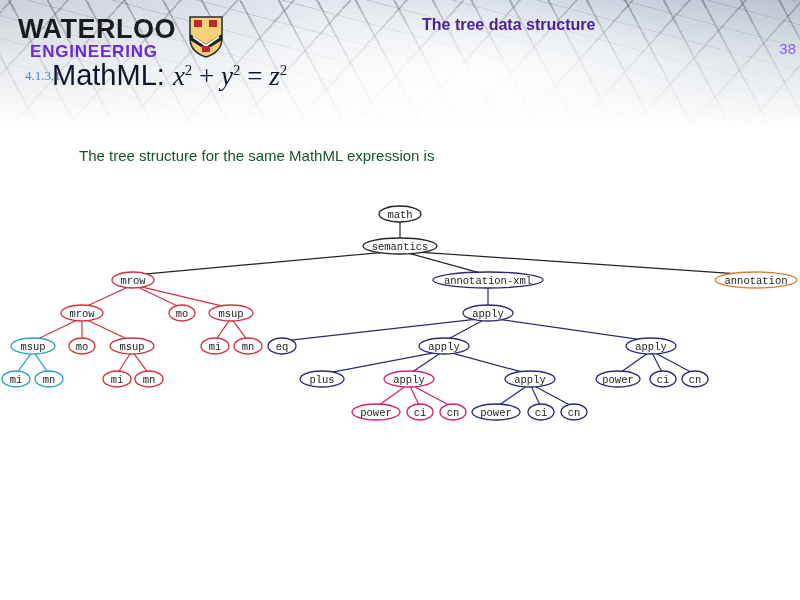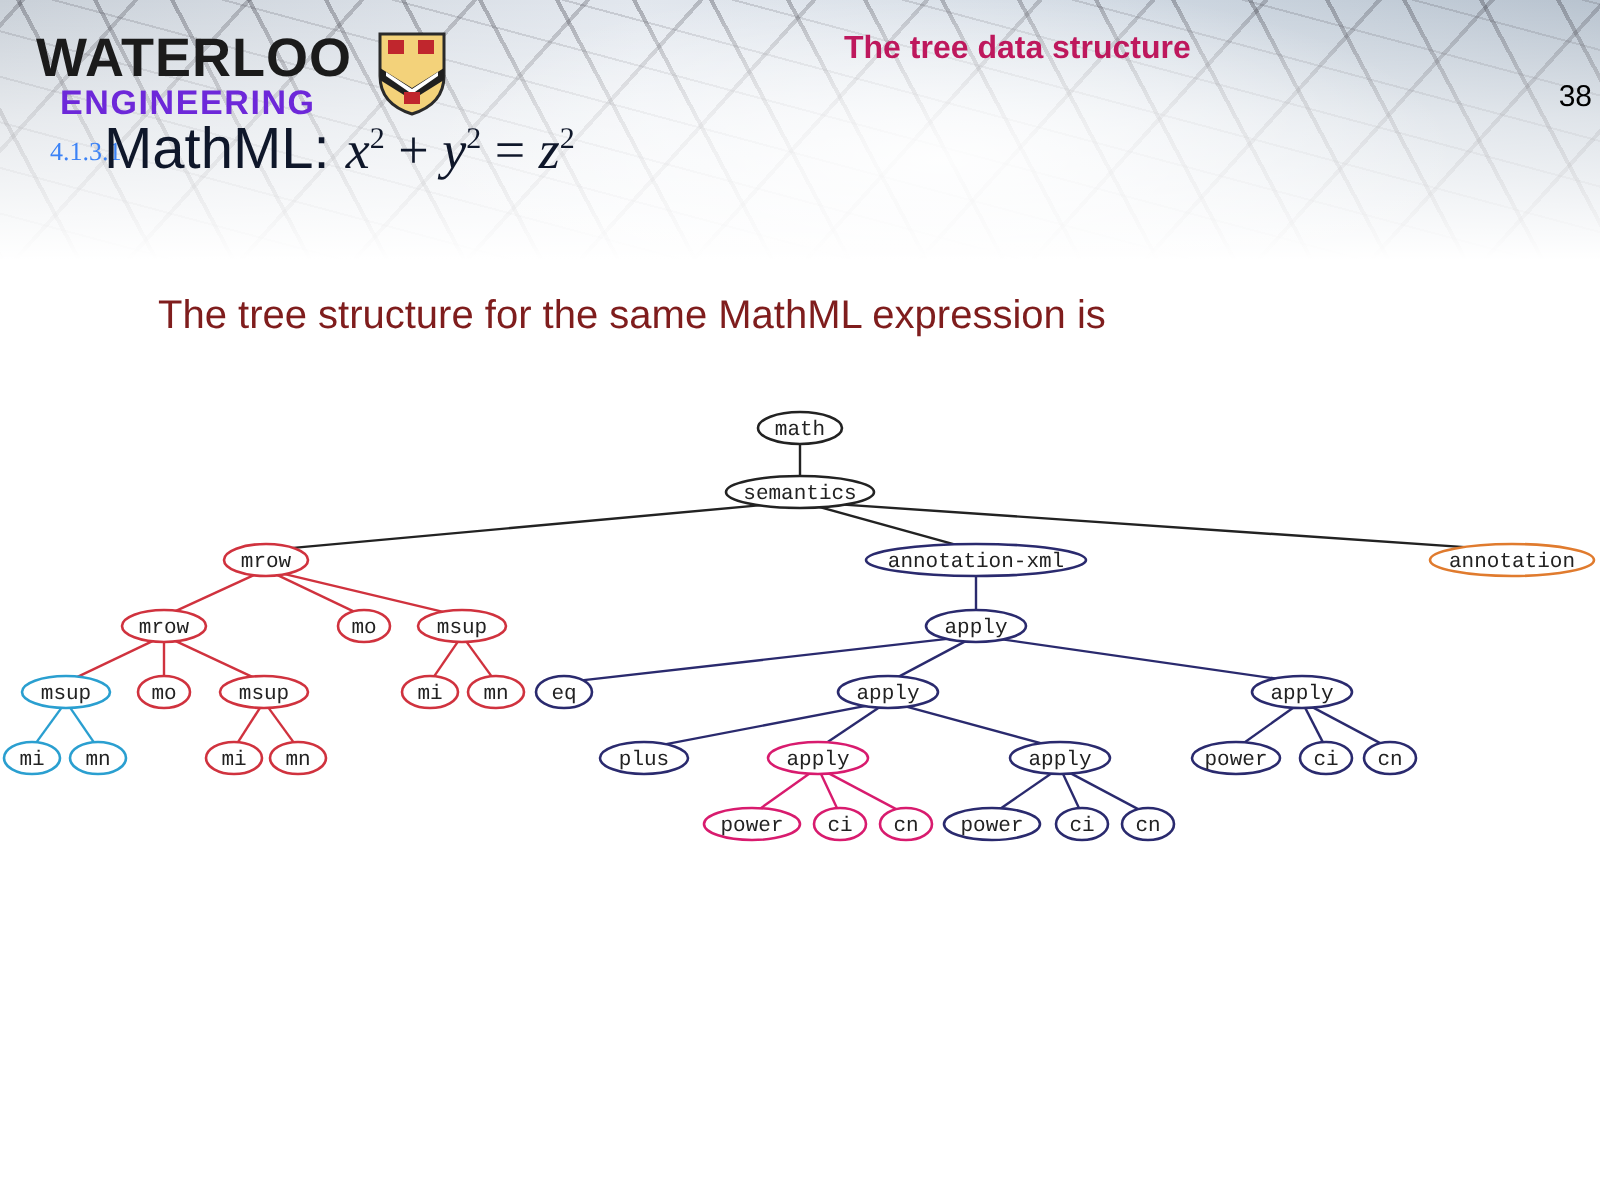--- a/index.html
+++ b/index.html
@@ -10,28 +10,28 @@
       repeating-linear-gradient(62deg, rgba(60,60,70,0.35) 0px, rgba(60,60,70,0.35) 2px, transparent 2px, transparent 34px),
       repeating-linear-gradient(-48deg, rgba(60,60,70,0.28) 0px, rgba(60,60,70,0.28) 2px, transparent 2px, transparent 42px),
       repeating-linear-gradient(15deg, rgba(90,90,100,0.22) 0px, rgba(90,90,100,0.22) 1px, transparent 1px, transparent 22px),
       linear-gradient(to right, #c9d0d8 0%, #e2e7ee 40%, #cfd8e2 70%, #b8c3cf 100%);
   }
   .banner-fade { position:absolute; left:0; top:0; width:800px; height:130px;
     background: radial-gradient(ellipse 260px 90px at 470px 80px, rgba(255,255,255,0.9), rgba(255,255,255,0) 100%); }
   .logo-waterloo { position:absolute; left:18px; top:14px; font-family:"Liberation Sans", sans-serif; font-weight:bold; font-size:27px; color:#1b1b1b; letter-spacing:0.5px; }
   .logo-engineering { position:absolute; left:30px; top:42px; font-family:"Liberation Sans", sans-serif; font-weight:bold; font-size:17px; color:#6d28d9; letter-spacing:0.8px; }
   .crest { position:absolute; left:189px; top:16px; width:34px; height:42px; }
-  .slide-header-title { position:absolute; left:422px; top:16px; font-size:16px; font-weight:bold; color:#be185d; }
-  .page-number { position:absolute; right:4px; top:40px; font-size:15px; color:#000000; }
+  .slide-header-title { position:absolute; left:422px; top:16px; font-size:16px; font-weight:bold; color:#4c1d95; }
+  .page-number { position:absolute; right:4px; top:40px; font-size:15px; color:#8b5cf6; }
   .section-num { position:absolute; left:25px; top:68px; font-size:13px; color:#3b82f6; font-family:"Liberation Serif", serif; }
   .heading { position:absolute; left:52px; top:59px; font-size:29px; color:#0f172a; font-family:"Liberation Sans", sans-serif; white-space:nowrap; }
   .heading .math { font-family:"Liberation Serif", serif; font-size:27px; }
   .heading .math i { font-style:italic; }
   .heading .math sup { font-size:15px; vertical-align:10px; }
-  .body-text { position:absolute; left:79px; top:147px; font-size:20px; color:#7f1d1d; }
+  .body-text { position:absolute; left:79px; top:147px; font-size:15px; color:#14532d; }
   .tree { position:absolute; left:0; top:195px; width:800px; height:235px; }
   .tree text { font-family:"Liberation Mono", "DejaVu Sans Mono", monospace; font-size:10.5px; fill:#222; }
 </style>
 </head>
 <body>
 
 <div class="banner"></div>
 <div class="banner-fade"></div>
 
 <div class="logo-waterloo">WATERLOO</div>

